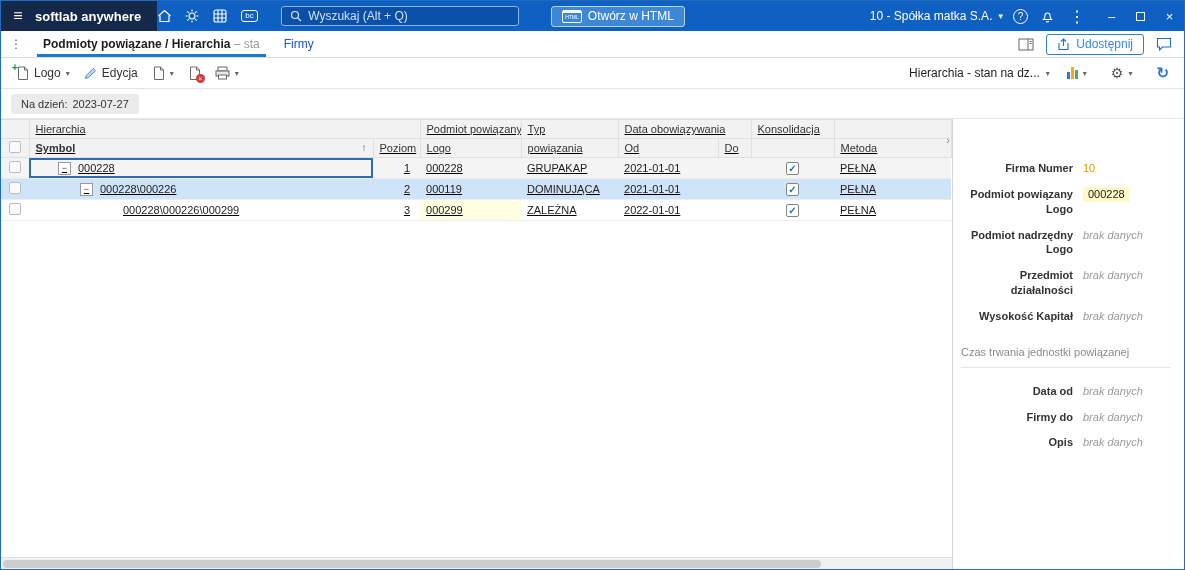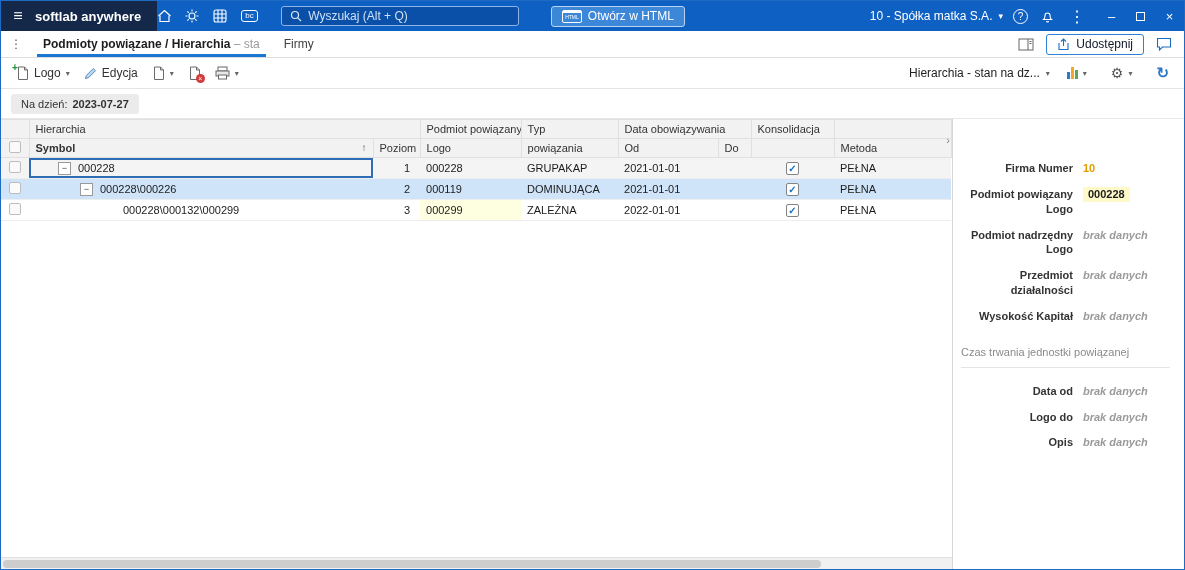--- a/index.html
+++ b/index.html
@@ -27,26 +27,26 @@
   .company { display:flex; align-items:center; gap:6px; font-size:12px; padding:0 10px; cursor:pointer; white-space:nowrap; }
   .chev { font-size:9px; line-height:1; }
   .q-circle { width:15px; height:15px; border:1px solid #fff; border-radius:50%; display:flex; align-items:center;
               justify-content:center; font-size:10px; }
   .win-btn { width:29px; height:100%; display:flex; align-items:center; justify-content:center; font-size:13px; cursor:pointer; }
   .max-box { width:9px; height:9px; border:1px solid #fff; display:inline-block; }
 
   
   .tabbar { flex:0 0 27px; background:#fff; border-bottom:1px solid #dcdcdc; display:flex; align-items:stretch; }
   .tab-dots { width:30px; display:flex; align-items:center; justify-content:center; color:#555; font-size:12px; cursor:pointer; }
-  .tab { display:flex; align-items:center; padding:0 12px; font-size:12px; color:#404040; position:relative; cursor:pointer; white-space:nowrap; }
+  .tab { display:flex; align-items:center; padding:0 12px; font-size:12px; color:#1d4ed8; position:relative; cursor:pointer; white-space:nowrap; }
   .tab.active { font-weight:bold; color:#1c1c1c; }
   .tab.active::after { content:""; position:absolute; left:6px; right:6px; bottom:0; height:3px; background:#1976d2; }
   .tab .suffix { color:#9a9a9a; font-weight:normal; white-space:pre; }
   .tabbar-right { margin-left:auto; display:flex; align-items:center; gap:12px; padding-right:12px; }
-  .share-btn { height:21px; border:1px solid #2f7fd3; border-radius:3px; background:#fff; color:#0f172a;
+  .share-btn { height:21px; border:1px solid #2f7fd3; border-radius:3px; background:#fff; color:#3b82f6;
                font-size:12px; display:flex; align-items:center; gap:6px; padding:0 10px; cursor:pointer; }
 
   
   .toolbar { flex:0 0 31px; background:#fff; border-bottom:1px solid #e4e4e4; display:flex; align-items:center;
              padding:0 8px; font-size:12px; color:#333; }
   .tool-btn { display:flex; align-items:center; gap:5px; padding:4px 7px; border-radius:3px; cursor:pointer; position:relative; }
   .tool-chev { font-size:8px; color:#666; }
   .icon-stack { position:relative; display:inline-flex; }
   .overlay-plus { position:absolute; left:-4px; top:-4px; color:#1d8f3c; font-weight:bold; font-size:10px; }
   .overlay-del { position:absolute; right:-4px; bottom:-3px; width:9px; height:9px; background:#d23b3b; border-radius:50%;
@@ -55,26 +55,26 @@
   .view-selector { display:flex; align-items:center; gap:6px; cursor:pointer; color:#222; }
   .chart-bars { display:inline-flex; align-items:flex-end; gap:1px; height:12px; }
   .chart-bars i { width:3px; display:block; }
   .gear-glyph { font-size:14px; color:#555; }
   .refresh-glyph { font-size:15px; color:#2e79c7; font-weight:bold; }
 
   
   .filterbar { flex:0 0 30px; display:flex; align-items:center; padding:0 10px; border-bottom:1px solid #e8e8e8; }
   .filter-chip { background:#ebebeb; border-radius:3px; padding:4px 10px; font-size:11px; color:#333;
                  display:flex; gap:5px; cursor:pointer; }
-  .filter-chip .val { font-weight:bold; }
+  .filter-chip .val { font-weight:normal; }
 
   
   .content { flex:1; display:flex; min-height:0; }
   .table-area { flex:0 0 951px; display:flex; flex-direction:column; position:relative; }
-  .grid-wrap { flex:1; overflow:hidden; }
+  .grid-wrap { flex:1; overflow:hidden;text-decoration:underline; }
   table { border-collapse:collapse; width:950px; table-layout:fixed; font-size:11px; border-top:1px solid #e0e0e0; }
   thead th { background:#f2f2f2; border-right:1px solid #e0e0e0; border-bottom:1px solid #e0e0e0;
              font-weight:normal; text-align:left; padding:2px 6px; height:19px; color:#333; white-space:nowrap; overflow:hidden; }
   th.bold { font-weight:bold;margin-left:48px; }
   th .sort { float:right; color:#555; font-size:10px; }
   tbody td { height:21px; padding:0 6px; border-bottom:1px solid #ededed; color:#1c1c1c; white-space:nowrap; overflow:hidden; }
   tr.current td { background:#f4f4f4; }
   tr.selected td { background:#cfe4f8; }
   td.logo-cell { background:#feffe0; }
   td.focused-cell { background:#fff; box-shadow:inset 0 0 0 2px #2e6db5; }
@@ -88,21 +88,21 @@
   .expander { width:13px; height:13px; border:1px solid #9a9a9a; background:#fff; display:inline-flex;
               align-items:center; justify-content:center; font-size:9px; color:#444; line-height:1; cursor:pointer; flex:0 0 13px; }
   .hdr-expand { position:absolute; top:15px; right:2px; color:#888; font-size:11px; cursor:pointer; }
   .hscroll { flex:0 0 12px; background:#f1f1f1; border-top:1px solid #e0e0e0; position:relative; }
   .hscroll .thumb { position:absolute; left:2px; top:2px; height:8px; width:86%; background:#cdcdcd; border-radius:4px; cursor:pointer; }
 
   
   .details { flex:1; border-left:1px solid #d6d6d6; padding:42px 14px 12px 8px; font-size:11px; background:#fff; }
   .field { display:grid; grid-template-columns:112px 1fr; gap:0 10px; margin-bottom:11px; align-items:start; }
   .field .lbl { text-align:right; font-weight:bold; color:#333; line-height:1.35; }
-  .field .val { color:#1c1c1c; line-height:1.35;font-weight:bold; }
+  .field .val { color:#1c1c1c; line-height:1.35; }
   .val.accent { color:#e39b00; }
   .val.hl { background:#fdf9c9; padding:0 5px; display:inline-block; justify-self:start; }
   .val.empty { color:#9a9a9a; font-style:italic; }
   .section-title { color:#8a8a8a; margin:22px 0 16px; padding-bottom:9px; border-bottom:1px solid #e4e4e4; }
 
   svg { display:block; }
 </style>
 </head>
 <body>
 
@@ -351,21 +351,21 @@
               <td>2021-01-01</td>
               <td></td>
               <td class="center"><span class="cbx">✓</span></td>
               <td>PEŁNA</td>
             </tr>
             <tr>
               <td class="center"><span class="row-check"></span></td>
               <td>
                 <div class="tree">
                     <span class="ind-2n"></span>
-                    <span>000228\000132\000299</span>
+                    <span>000228\000226\000299</span>
                   </div>
               </td>
               <td class="num">3</td>
               <td class="logo-cell">000299</td>
               <td>ZALEŻNA</td>
               <td>2022-01-01</td>
               <td></td>
               <td class="center"><span class="cbx">✓</span></td>
               <td>PEŁNA</td>
             </tr>
@@ -398,21 +398,21 @@
       <div class="field">
         <span class="lbl">Wysokość Kapitał</span>
         <span class="val empty">brak danych</span>
       </div>
       <div class="section-title">Czas trwania jednostki powiązanej</div>
       <div class="field">
         <span class="lbl">Data od</span>
         <span class="val empty">brak danych</span>
       </div>
       <div class="field">
-        <span class="lbl">Logo do</span>
+        <span class="lbl">Firmy do</span>
         <span class="val empty">brak danych</span>
       </div>
       <div class="field">
         <span class="lbl">Opis</span>
         <span class="val empty">brak danych</span>
       </div>
     </aside>
   </div>
 </div>
 

